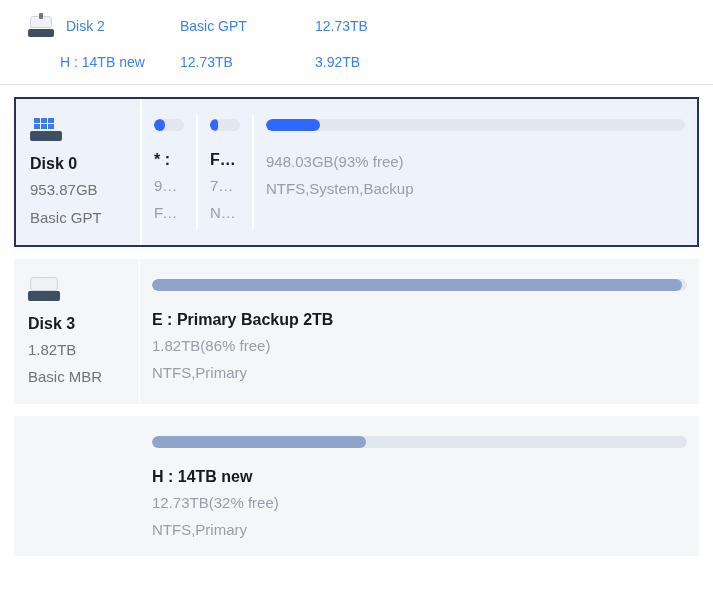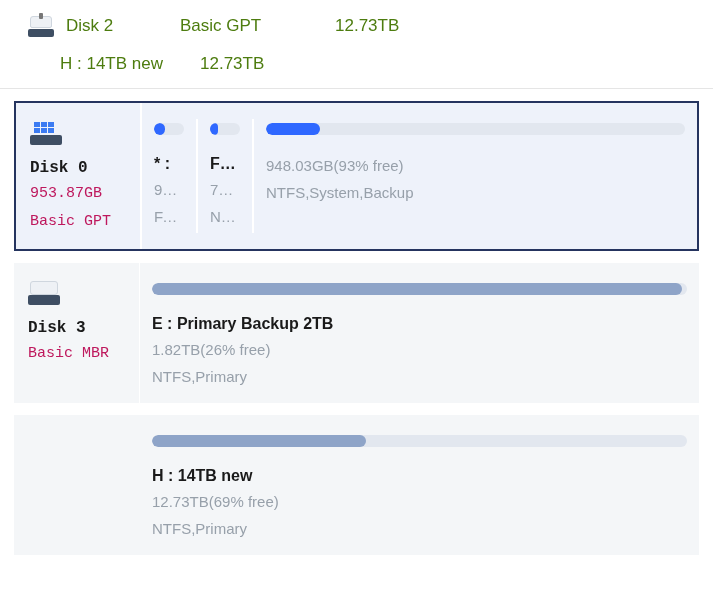--- a/index.html
+++ b/index.html
@@ -14,25 +14,25 @@
     display: flex;
     align-items: center;
     padding: 15px 0 7px 0;
   }
   .header-row2 {
     display: flex;
     align-items: center;
     padding: 10px 0 14px 0;
     border-bottom: 1px solid #e5e5e5;
   }
-  .hcell { font-size: 17px; color: #4d7c0f; font-weight: 500; }
+  .hcell { font-size: 14px; color: #3b82f6; font-weight: 500; }
   .hcell-disk { width: 180px; display:flex; align-items:center; padding-left: 28px;}
   .hcell-disk2 { width: 180px; padding-left: 60px;}
   .hcell2 { width: 135px; }
-  .hcell3 { width: 135px; margin-left: 20px; }
+  .hcell3 { width: 135px; }
   .hcell4 { width: 135px; }
   .hcell5 { flex:1; text-align:left; padding-left: 20px;}
   .drive-icon {
     width: 26px; height: 22px; display:inline-block; margin-right: 12px;
     position: relative;
   }
   .drive-icon .top {
     position:absolute; left:2px; top:1px; width:22px; height:12px;
     background:#eef1f5; border:1px solid #cfd6de; border-radius:3px 3px 2px 2px;
   }
@@ -51,27 +51,26 @@
     display:flex;
   }
   .card.selected {
     background: #eef2fa;
     border: 2px solid #25345f;
   }
   .card-side {
     width: 126px;
     padding: 16px 12px 16px 14px;
     border-right: 1px solid #fff;
-    font-family: Liberation Mono, monospace;
   }
   .card.selected .card-side { border-right: 2px solid #fff; }
   .disk-title {
     font-weight: 700; font-size: 16px; color: #1a1a1a; margin-top: 14px;
   }
-  .disk-sub { color: #be185d; font-size: 15px; margin-top: 6px; line-height: 1.45; }
+  .disk-sub { color: #737373; font-size: 15px; margin-top: 6px; line-height: 1.45; }
   .side-icon {
     width: 32px; height: 26px; position:relative; margin-bottom: 2px;
   }
   .side-icon .base {
     position:absolute; left:0; bottom:0; width:32px; height:10px;
     background:#3e4e63; border-radius:2px;
   }
   .side-icon .top-g {
     position:absolute; left:2px; top:2px; width:28px; height:14px;
     background:#eef1f5; border:1px solid #cfd6de; border-radius:3px;
@@ -123,20 +122,21 @@
     </span>
     <span>Disk 2</span>
   </div>
   <div class="hcell hcell2">Basic GPT</div>
   <div class="hcell hcell3">12.73TB</div>
 </div>
 
 <div class="header-row2">
   <div class="hcell hcell-disk2">H : 14TB new</div>
   <div class="hcell hcell3">12.73TB</div>
+  <div class="hcell hcell4">3.92TB</div>
 </div>
 
 <div class="card selected">
   <div class="card-side">
     <div class="side-icon">
       <div class="grid">
           <span></span>
           <span></span>
           <span></span>
           <span></span>
@@ -176,39 +176,40 @@
   </div>
 </div>
 
 <div class="card">
   <div class="card-side">
     <div class="side-icon">
       <div class="top-g"></div>
         <div class="base"></div>
     </div>
     <div class="disk-title">Disk 3</div>
+    <div class="disk-sub">1.82TB</div>
     <div class="disk-sub">Basic MBR</div>
   </div>
   <div class="card-parts">
     <div class="part">
       <div class="bar gray">
           <div class="fill" style="width:99%"></div>
         </div>
       <div class="part-title">E : Primary Backup 2TB</div>
-      <div class="part-line">1.82TB(26% free)</div>
+      <div class="part-line">1.82TB(86% free)</div>
       <div class="part-line">NTFS,Primary</div>
     </div>
   </div>
 </div>
 
 <div class="card-noside">
   <div class="spacer"></div>
   <div class="card-parts">
     <div class="part">
       <div class="bar gray">
           <div class="fill" style="width:40%"></div>
         </div>
       <div class="part-title">H : 14TB new</div>
-      <div class="part-line">12.73TB(69% free)</div>
+      <div class="part-line">12.73TB(32% free)</div>
       <div class="part-line">NTFS,Primary</div>
     </div>
   </div>
 </div>
 
 </body></html>

